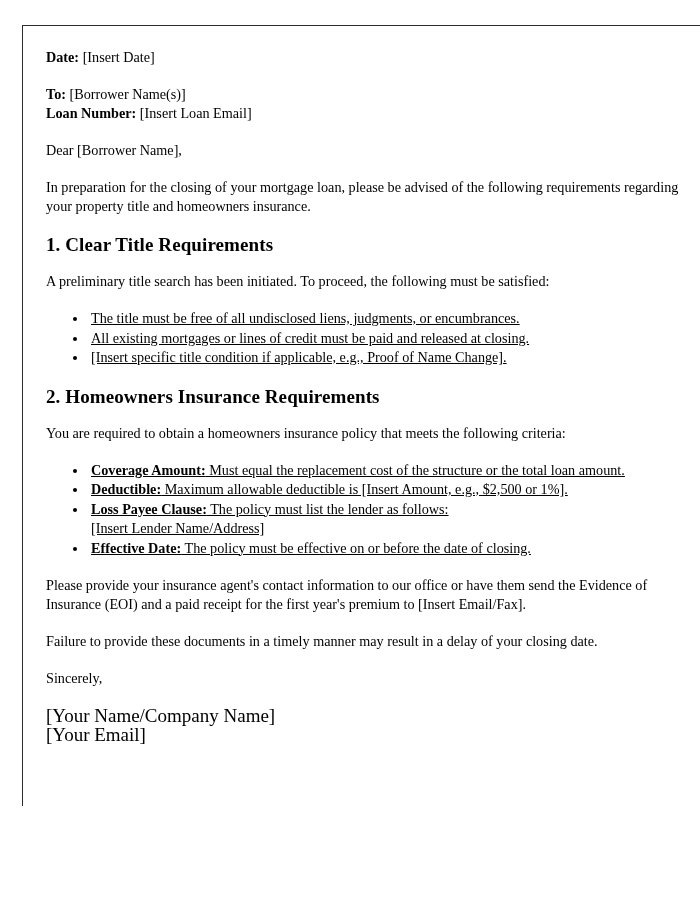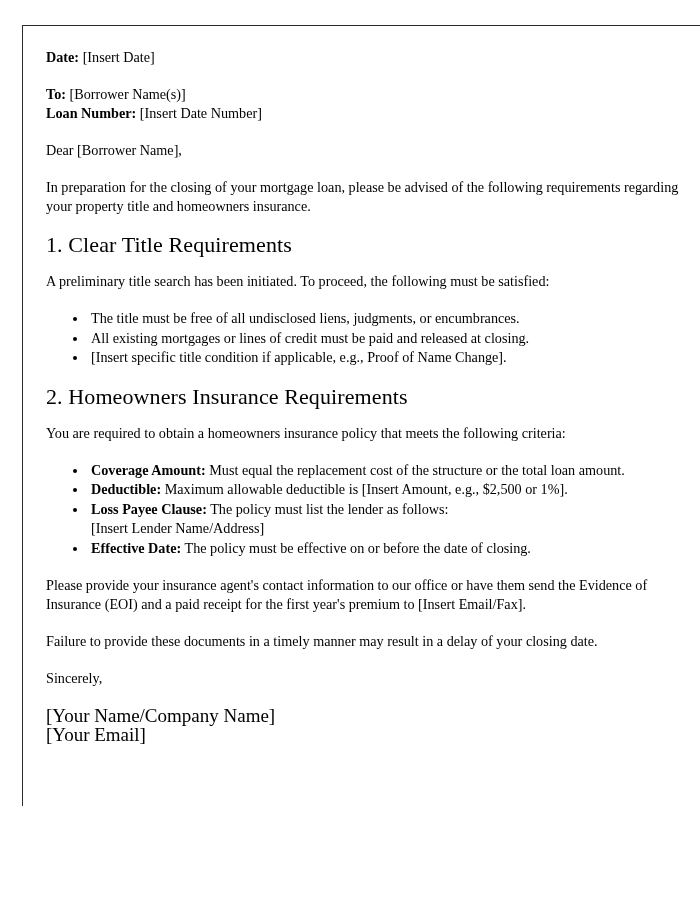--- a/index.html
+++ b/index.html
@@ -34,30 +34,31 @@
     font-size: 14.2px;
     line-height: 19px;
   }
   .block {
     margin-bottom: 18px;
   }
   b, .b {
     font-weight: bold;
   }
   h2.section {
-    font-size: 22px;
+    font-size: 19px;
     line-height: 22px;
-    font-weight: normal;
+    font-weight: bold;
     margin: 0 0 16px 0;
     letter-spacing: 0.1px;
   }
   ul.bullets {
     margin: 0 0 18px 0;
     padding-left: 42px;
     list-style-type: disc;
+    text-decoration: underline;
   }
   ul.bullets li {
     font-size: 14.2px;
     line-height: 19.5px;
     margin: 0;
     padding-left: 3px;
   }
   .sig-line {
     font-size: 19px;
     line-height: 19px;
@@ -68,21 +69,21 @@
 
 <div class="page">
   <div class="page-inner">
 
     <div class="block">
       <p class="line"><b class="b">Date:</b> <span>[Insert Date]</span></p>
     </div>
 
     <div class="block">
       <p class="line"><b class="b">To:</b> <span>[Borrower Name(s)]</span></p>
-      <p class="line"><b class="b">Loan Number:</b> <span>[Insert Date Number]</span></p>
+      <p class="line"><b class="b">Loan Number:</b> <span>[Insert Loan Email]</span></p>
     </div>
 
     <div class="block">
       <p class="line">Dear [Borrower Name],</p>
     </div>
 
     <div class="block">
       <p class="line">In preparation for the closing of your mortgage loan, please be advised of the following requirements regarding your property title and homeowners insurance.</p>
     </div>
 

